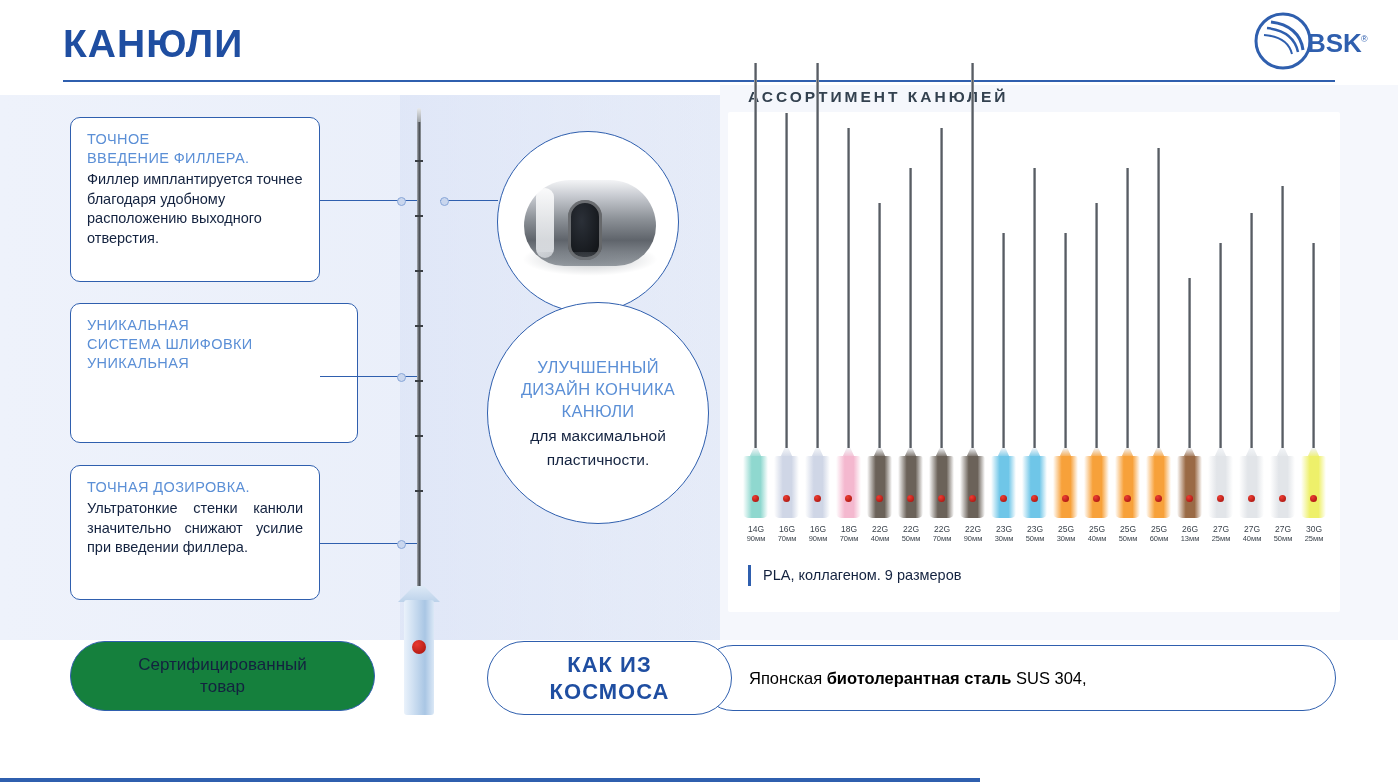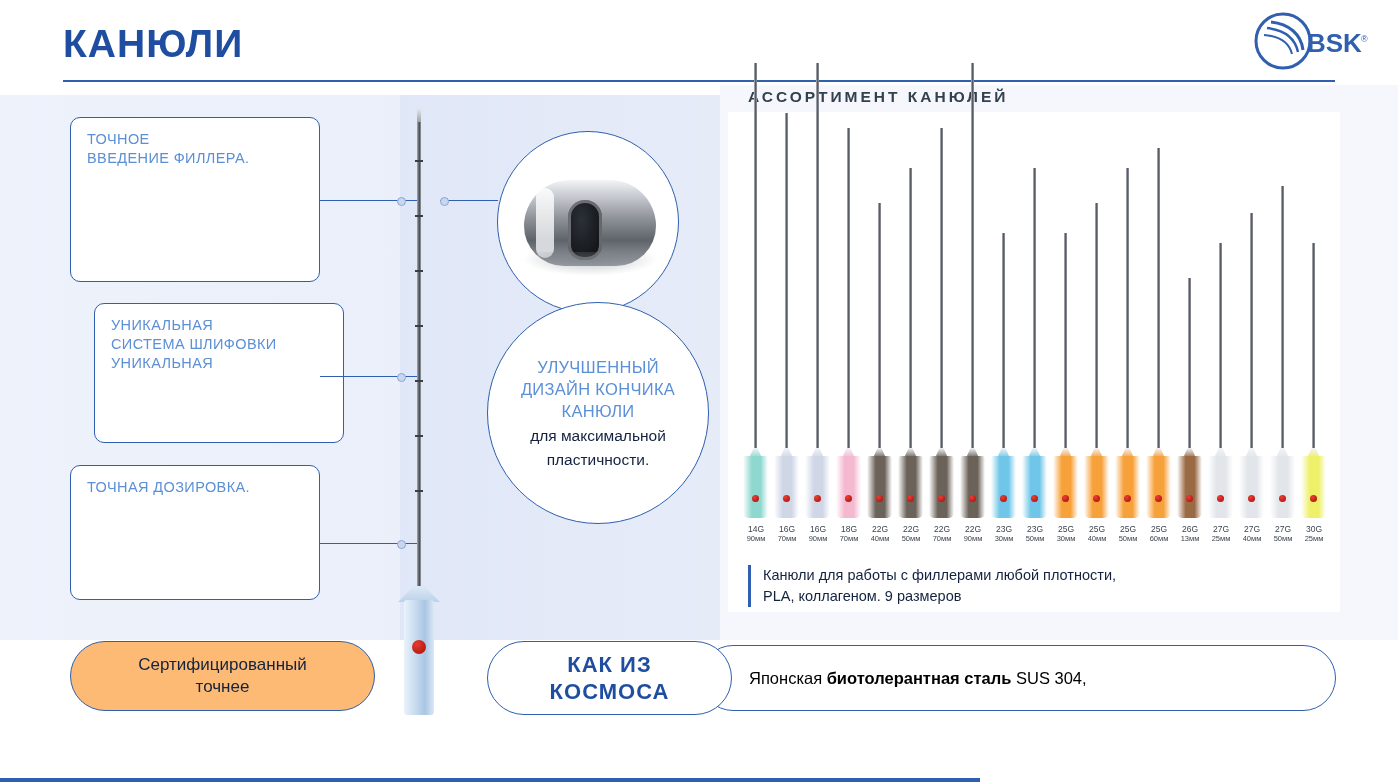--- a/index.html
+++ b/index.html
@@ -53,26 +53,26 @@
     box-sizing:border-box;
     padding:12px 16px 12px 16px;
   }
   .fbox .head{
     color:#5b8fd6;font-size:14.5px;line-height:19px;letter-spacing:.4px;
   }
   .fbox .body{
     color:#13223f;font-size:14.5px;line-height:19.5px;margin-top:2px;
   }
   .fbox1{left:70px;top:117px;width:250px;height:165px;}
-  .fbox2{left:70px;top:303px;width:250px;height:140px;margin-left:24px;}
+  .fbox2{left:70px;top:303px;width:288px;height:140px;}
   .fbox3{left:70px;top:465px;width:250px;height:135px;}
   .fbox3 .body{text-align:justify;}
   .cert-box{
     position:absolute;left:70px;top:641px;width:305px;height:70px;
-    border:1px solid #2f5fae;border-radius:35px;background:#fdba74;
+    border:1px solid #2f5fae;border-radius:35px;background:#15803d;
     display:flex;align-items:center;justify-content:center;text-align:center;
     color:#13223f;font-size:17px;line-height:22px;box-sizing:border-box;
   }
   
   .cline{position:absolute;background:#2f5fae;height:1px;}
   .cdot{
     position:absolute;width:7px;height:7px;border-radius:50%;
     background:#c9d6ee;border:1px solid #88a6d8;
   }
   
@@ -194,36 +194,38 @@
     <path d="M22 20 C40 22, 50 30, 53 44" fill="none" stroke="#2f5fae" stroke-width="2.5"></path>
     <path d="M19 27 C34 28, 44 34, 47 46" fill="none" stroke="#2f5fae" stroke-width="2"></path>
     <text x="62" y="44" font-family="Liberation Sans, sans-serif" font-size="26" font-weight="bold" fill="#2f5fae">BSK</text>
     <text x="116" y="34" font-family="Liberation Sans, sans-serif" font-size="9" fill="#2f5fae">®</text>
   </svg>
 </div>
 
 <div class="fbox fbox1">
   <div class="head">ТОЧНОЕ</div>
   <div class="head">ВВЕДЕНИЕ ФИЛЛЕРА.</div>
+  <div class="body">Филлер имплантируется точнее благодаря удобному расположению выходного отверстия.</div>
 </div>
 
 <div class="fbox fbox2">
   <div class="head">УНИКАЛЬНАЯ</div>
   <div class="head">СИСТЕМА ШЛИФОВКИ</div>
   <div class="head">УНИКАЛЬНАЯ</div>
 </div>
 
 <div class="fbox fbox3">
   <div class="head">ТОЧНАЯ ДОЗИРОВКА.</div>
+  <div class="body">Ультратонкие стенки канюли значительно снижают усилие при введении филлера.</div>
 </div>
 
 <div class="cert-box">
   <div>
     <div>Сертифицированный</div>
-    <div>точнее</div>
+    <div>товар</div>
   </div>
 </div>
 
 <div class="cline" style="left:320px;top:200px;width:98px;"></div>
 <div class="cdot" style="left:397px;top:197px;"></div>
 <div class="cline" style="left:320px;top:376px;width:98px;"></div>
 <div class="cdot" style="left:397px;top:373px;"></div>
 <div class="cline" style="left:320px;top:543px;width:98px;"></div>
 <div class="cdot" style="left:397px;top:540px;"></div>
 <div class="cline" style="left:440px;top:200px;width:58px;"></div>
@@ -413,21 +415,20 @@
     <div class="nd-cone" style="left: 572px; background: linear-gradient(rgb(242, 244, 247), rgb(238, 240, 106)); clip-path: polygon(35% 0px, 65% 0px, 100% 100%, 0px 100%);"></div>
     <div class="nd-hub" style="left: 566px; background: linear-gradient(90deg, rgb(255, 255, 255) 0%, rgb(238, 240, 106) 35%, rgb(238, 240, 106) 70%, rgb(255, 255, 255) 100%);"></div>
     <div class="nd-dot" style="left: 575px;"></div>
     <div class="nd-lab" style="left: 562px;">
       <div>30G</div>
       <div style="font-size: 7.5px;">25мм</div>
     </div>
   </div>
 
 <div class="caption">
-  <div>Канюли  для работы  с филлерами  любой  плотности,</div>
   <div>PLA,  коллагеном.  9 размеров</div>
 </div>
 
 <div class="steel-box">
   <div class="steel-text">
     <div>
       <span>Японская </span><b>биотолерантная  сталь</b><span> SUS 304,</span>
     </div>
   </div>
 </div>

